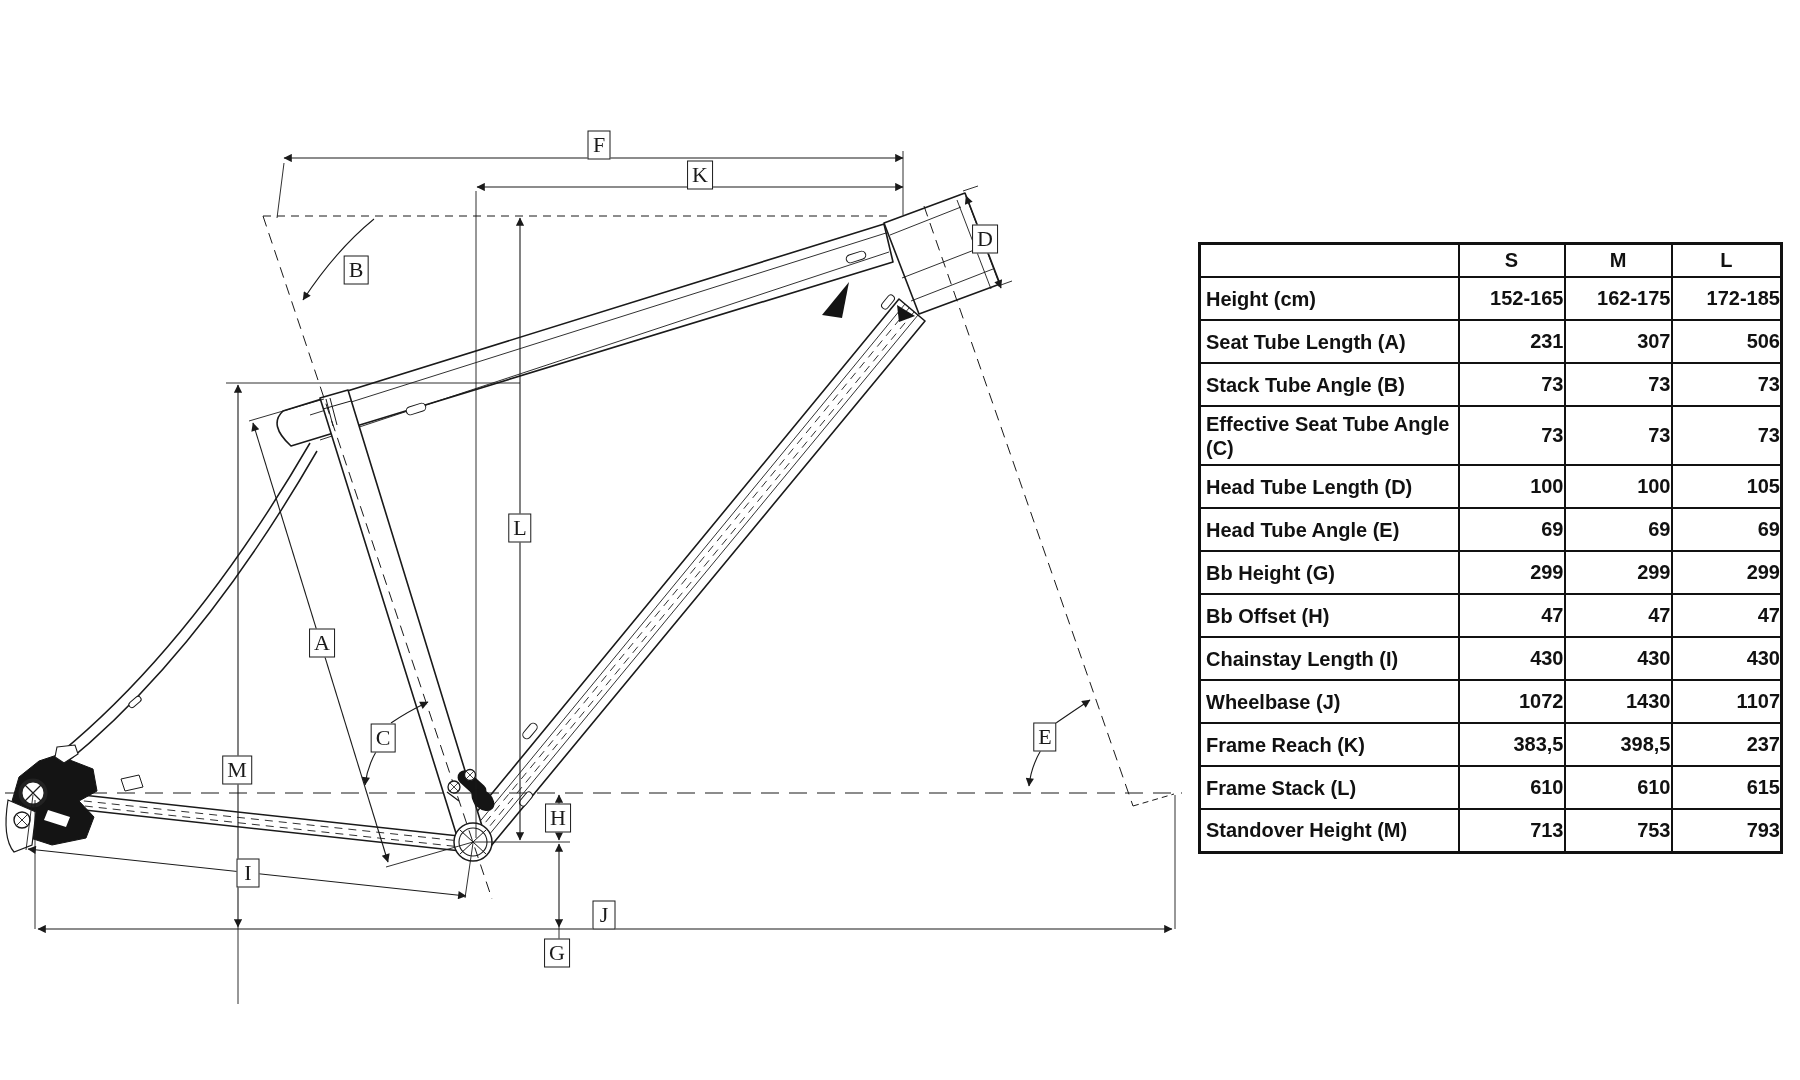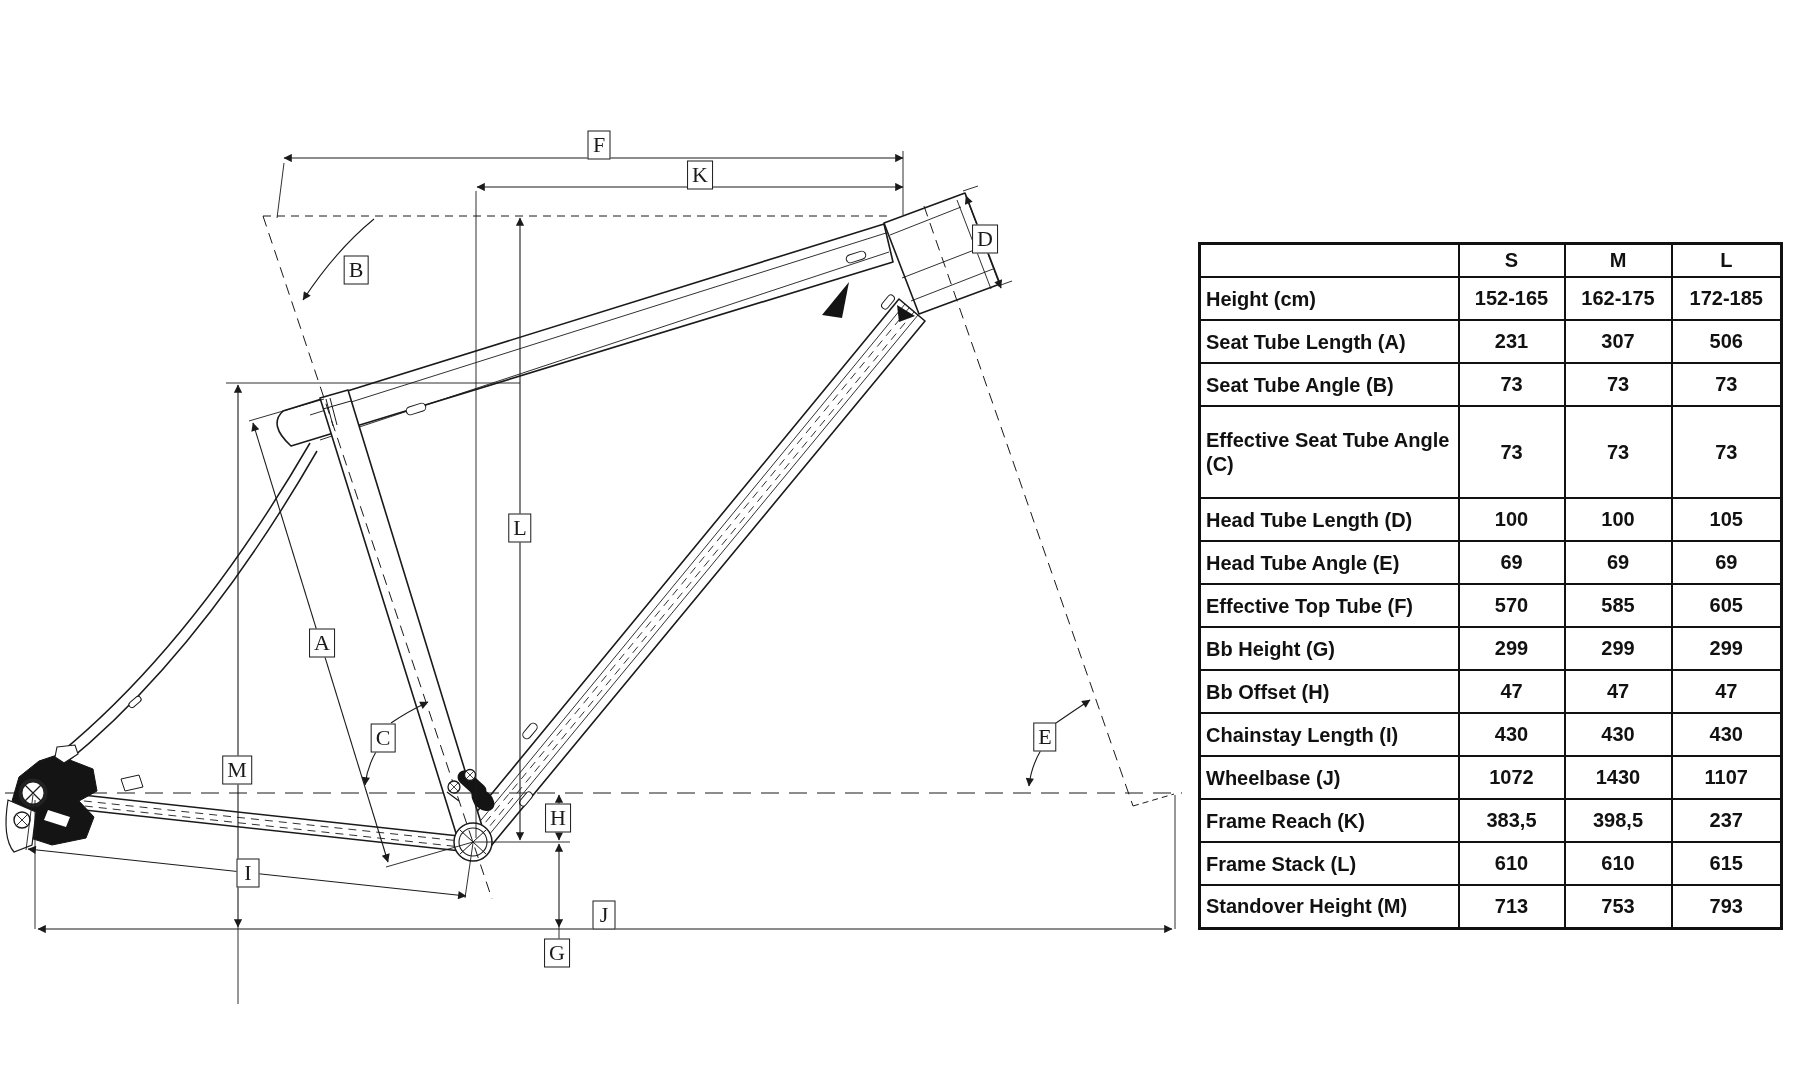--- a/index.html
+++ b/index.html
@@ -13,23 +13,23 @@
      font-size:22px;line-height:1;padding:2px 4px 3px 4px;min-width:13px;text-align:center;}
   
   table.geo{position:absolute;left:1198px;top:242px;border-collapse:collapse;
      table-layout:fixed;width:582px;background:#fff;color:#111;
      border:3px solid #111;}
   table.geo td,table.geo th{border:2px solid #111;font-family:"Liberation Sans",sans-serif;
      font-size:20px;font-weight:bold;color:#111;padding:0;vertical-align:middle;
      overflow:hidden;}
   table.geo th.hdr{height:31px;text-align:center;}
   table.geo td.lbl{text-align:left;padding-left:5px;line-height:1.2;}
-  table.geo td.val{text-align:center;}
+  table.geo td.val{text-align:right;}
   tr.row-n{height:43px;}
-  tr.row-tall{height:92px;}
+  tr.row-tall{height:59px;}
 </style>
 </head>
 <body>
 
 <div class="stage">
 
   <svg class="diagram" width="1200" height="1080" viewBox="0 0 1200 1080">
     <defs>
       <marker id="ar" viewBox="0 0 10 10" refX="9.5" refY="5" markerWidth="12" markerHeight="7.5" orient="auto-start-reverse">
           <path d="M0,0 L10,5 L0,10 Z" fill="#1a1a1a"></path>
@@ -181,21 +181,21 @@
           <td class="val">162-175</td>
           <td class="val">172-185</td>
         </tr>
         <tr class="row-n">
           <td class="lbl">Seat Tube Length (A)</td>
           <td class="val">231</td>
           <td class="val">307</td>
           <td class="val">506</td>
         </tr>
         <tr class="row-n">
-          <td class="lbl">Seat Tube Angle (B)</td>
+          <td class="lbl">Stack Tube Angle (B)</td>
           <td class="val">73</td>
           <td class="val">73</td>
           <td class="val">73</td>
         </tr>
         <tr class="row-tall">
           <td class="lbl">Effective Seat Tube Angle (C)</td>
           <td class="val">73</td>
           <td class="val">73</td>
           <td class="val">73</td>
         </tr>
@@ -205,26 +205,20 @@
           <td class="val">100</td>
           <td class="val">105</td>
         </tr>
         <tr class="row-n">
           <td class="lbl">Head Tube Angle (E)</td>
           <td class="val">69</td>
           <td class="val">69</td>
           <td class="val">69</td>
         </tr>
         <tr class="row-n">
-          <td class="lbl">Effective Top Tube (F)</td>
-          <td class="val">570</td>
-          <td class="val">585</td>
-          <td class="val">605</td>
-        </tr>
-        <tr class="row-n">
           <td class="lbl">Bb Height (G)</td>
           <td class="val">299</td>
           <td class="val">299</td>
           <td class="val">299</td>
         </tr>
         <tr class="row-n">
           <td class="lbl">Bb Offset (H)</td>
           <td class="val">47</td>
           <td class="val">47</td>
           <td class="val">47</td>

